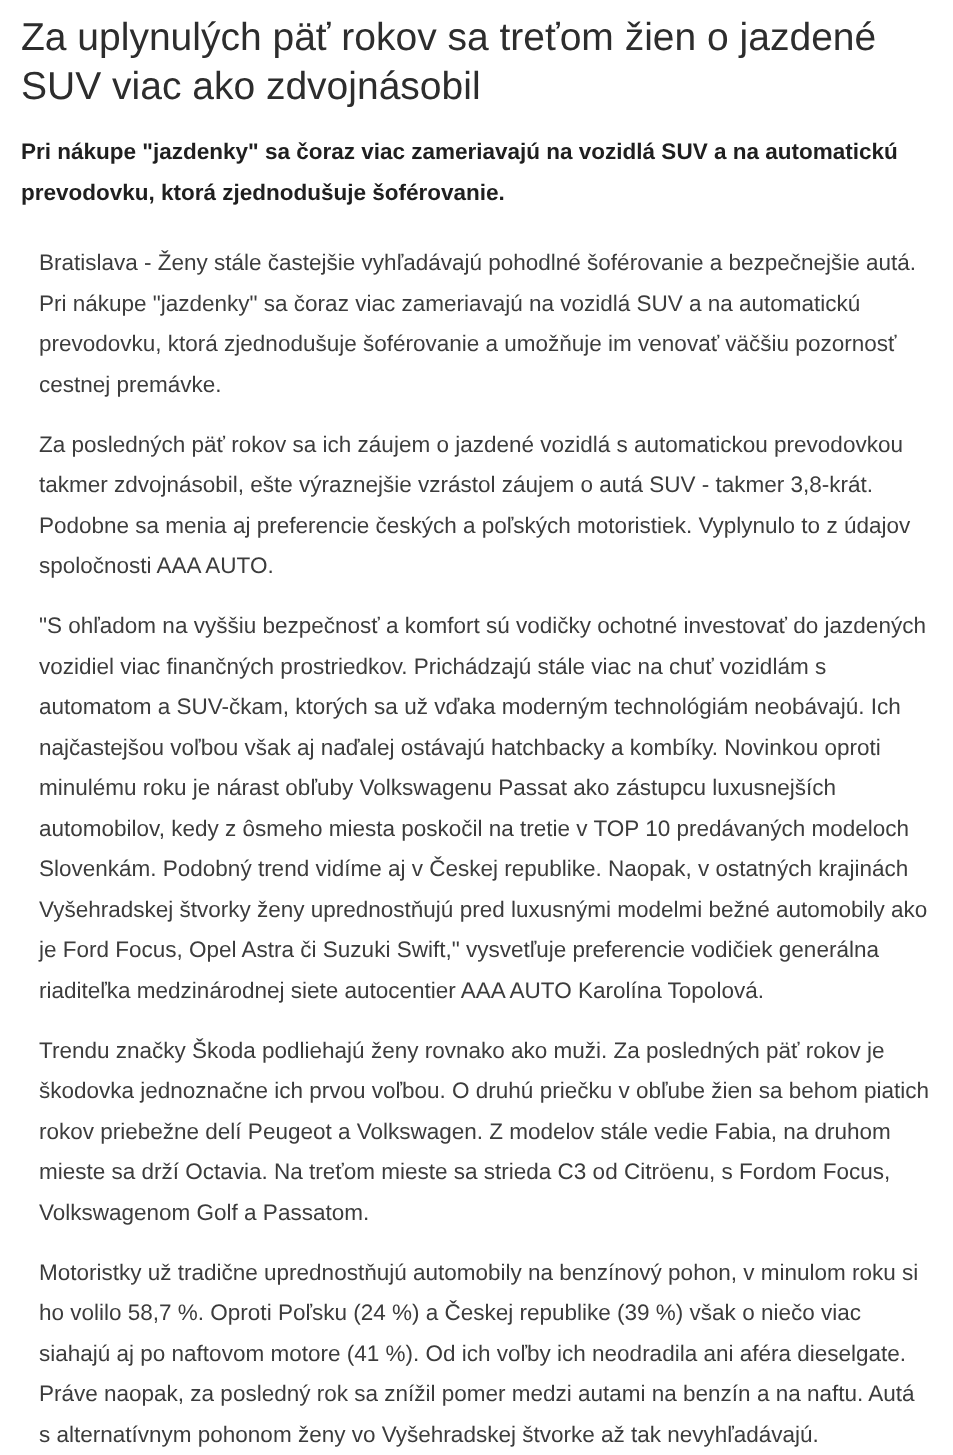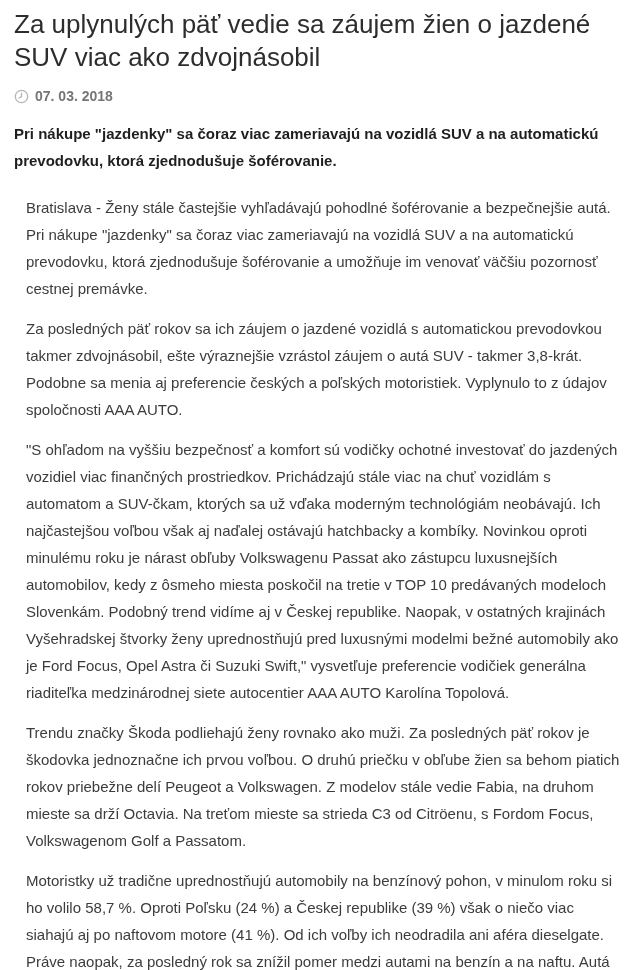--- a/index.html
+++ b/index.html
@@ -58,31 +58,22 @@
   }
   .body-paragraph:last-child {
     margin-bottom: 0;
   }
 </style>
 </head>
 <body>
 
 <article class="article">
 
-  <h1 class="article-title">Za uplynulých päť vedie sa záujem žien o jazdené SUV viac ako zdvojnásobil</h1>
+  <h1 class="article-title">Za uplynulých päť rokov sa treťom žien o jazdené SUV viac ako zdvojnásobil</h1>
 
-  <div class="date-row">
-    <span>
-      <svg class="clock-icon" viewBox="0 0 16 16" aria-hidden="true">
-        <circle cx="8" cy="8" r="6.6" fill="none" stroke="#b5b5b5" stroke-width="1.4"></circle>
-        <path d="M8 4.4 V8.2 L5.4 9.6" fill="none" stroke="#b5b5b5" stroke-width="1.4" stroke-linecap="round" stroke-linejoin="round"></path>
-      </svg>
-    </span>
-    <span class="date-text">07. 03. 2018</span>
-  </div>
 
   <p class="lead">Pri nákupe "jazdenky" sa čoraz viac zameriavajú na vozidlá SUV a na automatickú prevodovku, ktorá zjednodušuje šoférovanie.</p>
 
   <p class="body-paragraph">Bratislava - Ženy stále častejšie vyhľadávajú pohodlné šoférovanie a bezpečnejšie autá. Pri nákupe "jazdenky" sa čoraz viac zameriavajú na vozidlá SUV a na automatickú prevodovku, ktorá zjednodušuje šoférovanie a umožňuje im venovať väčšiu pozornosť cestnej premávke.</p>
   <p class="body-paragraph">Za posledných päť rokov sa ich záujem o jazdené vozidlá s automatickou prevodovkou takmer zdvojnásobil, ešte výraznejšie vzrástol záujem o autá SUV - takmer 3,8-krát. Podobne sa menia aj preferencie českých a poľských motoristiek. Vyplynulo to z údajov spoločnosti AAA AUTO.</p>
   <p class="body-paragraph">"S ohľadom na vyššiu bezpečnosť a komfort sú vodičky ochotné investovať do jazdených vozidiel viac finančných prostriedkov. Prichádzajú stále viac na chuť vozidlám s automatom a SUV-čkam, ktorých sa už vďaka moderným technológiám neobávajú. Ich najčastejšou voľbou však aj naďalej ostávajú hatchbacky a kombíky. Novinkou oproti minulému roku je nárast obľuby Volkswagenu Passat ako zástupcu luxusnejších automobilov, kedy z ôsmeho miesta poskočil na tretie v TOP 10 predávaných modeloch Slovenkám. Podobný trend vidíme aj v Českej republike. Naopak, v ostatných krajinách Vyšehradskej štvorky ženy uprednostňujú pred luxusnými modelmi bežné automobily ako je Ford Focus, Opel Astra či Suzuki Swift," vysvetľuje preferencie vodičiek generálna riaditeľka medzinárodnej siete autocentier AAA AUTO Karolína Topolová.</p>
   <p class="body-paragraph">Trendu značky Škoda podliehajú ženy rovnako ako muži. Za posledných päť rokov je škodovka jednoznačne ich prvou voľbou. O druhú priečku v obľube žien sa behom piatich rokov priebežne delí Peugeot a Volkswagen. Z modelov stále vedie Fabia, na druhom mieste sa drží Octavia. Na treťom mieste sa strieda C3 od Citröenu, s Fordom Focus, Volkswagenom Golf a Passatom.</p>
   <p class="body-paragraph">Motoristky už tradične uprednostňujú automobily na benzínový pohon, v minulom roku si ho volilo 58,7 %. Oproti Poľsku (24 %) a Českej republike (39 %) však o niečo viac siahajú aj po naftovom motore (41 %). Od ich voľby ich neodradila ani aféra dieselgate. Práve naopak, za posledný rok sa znížil pomer medzi autami na benzín a na naftu. Autá s alternatívnym pohonom ženy vo Vyšehradskej štvorke až tak nevyhľadávajú.</p>
 
 </article>

